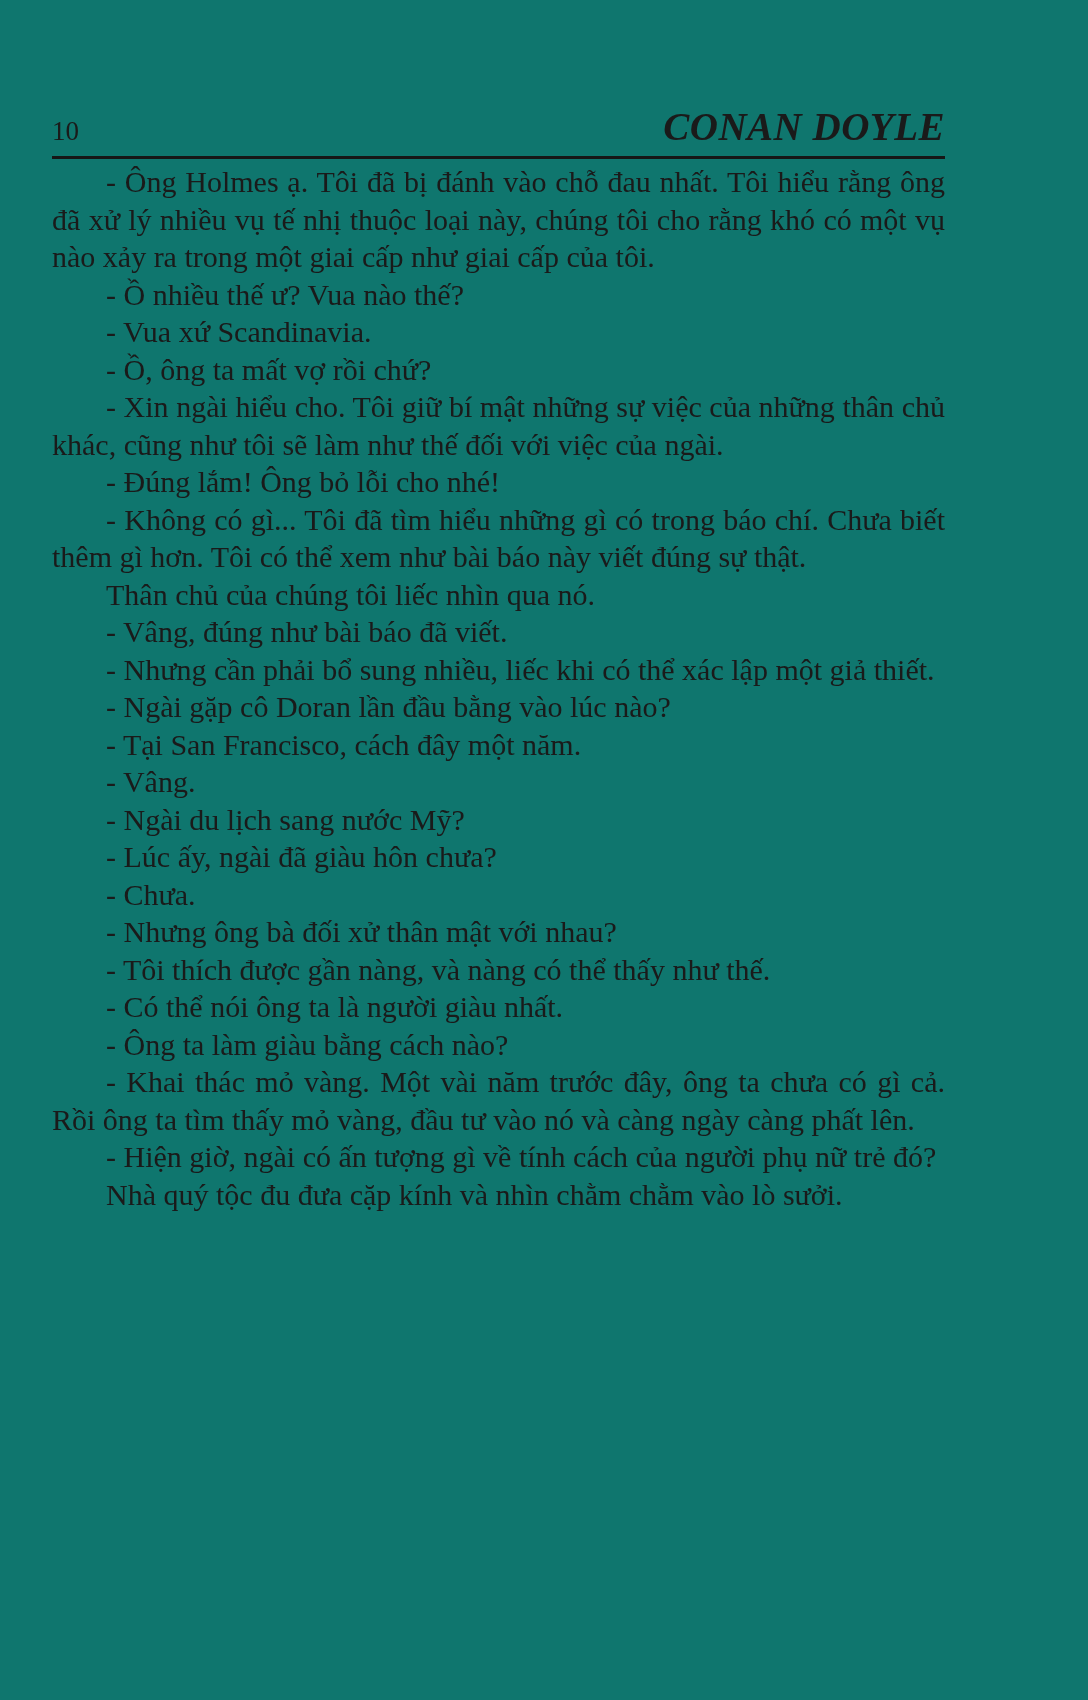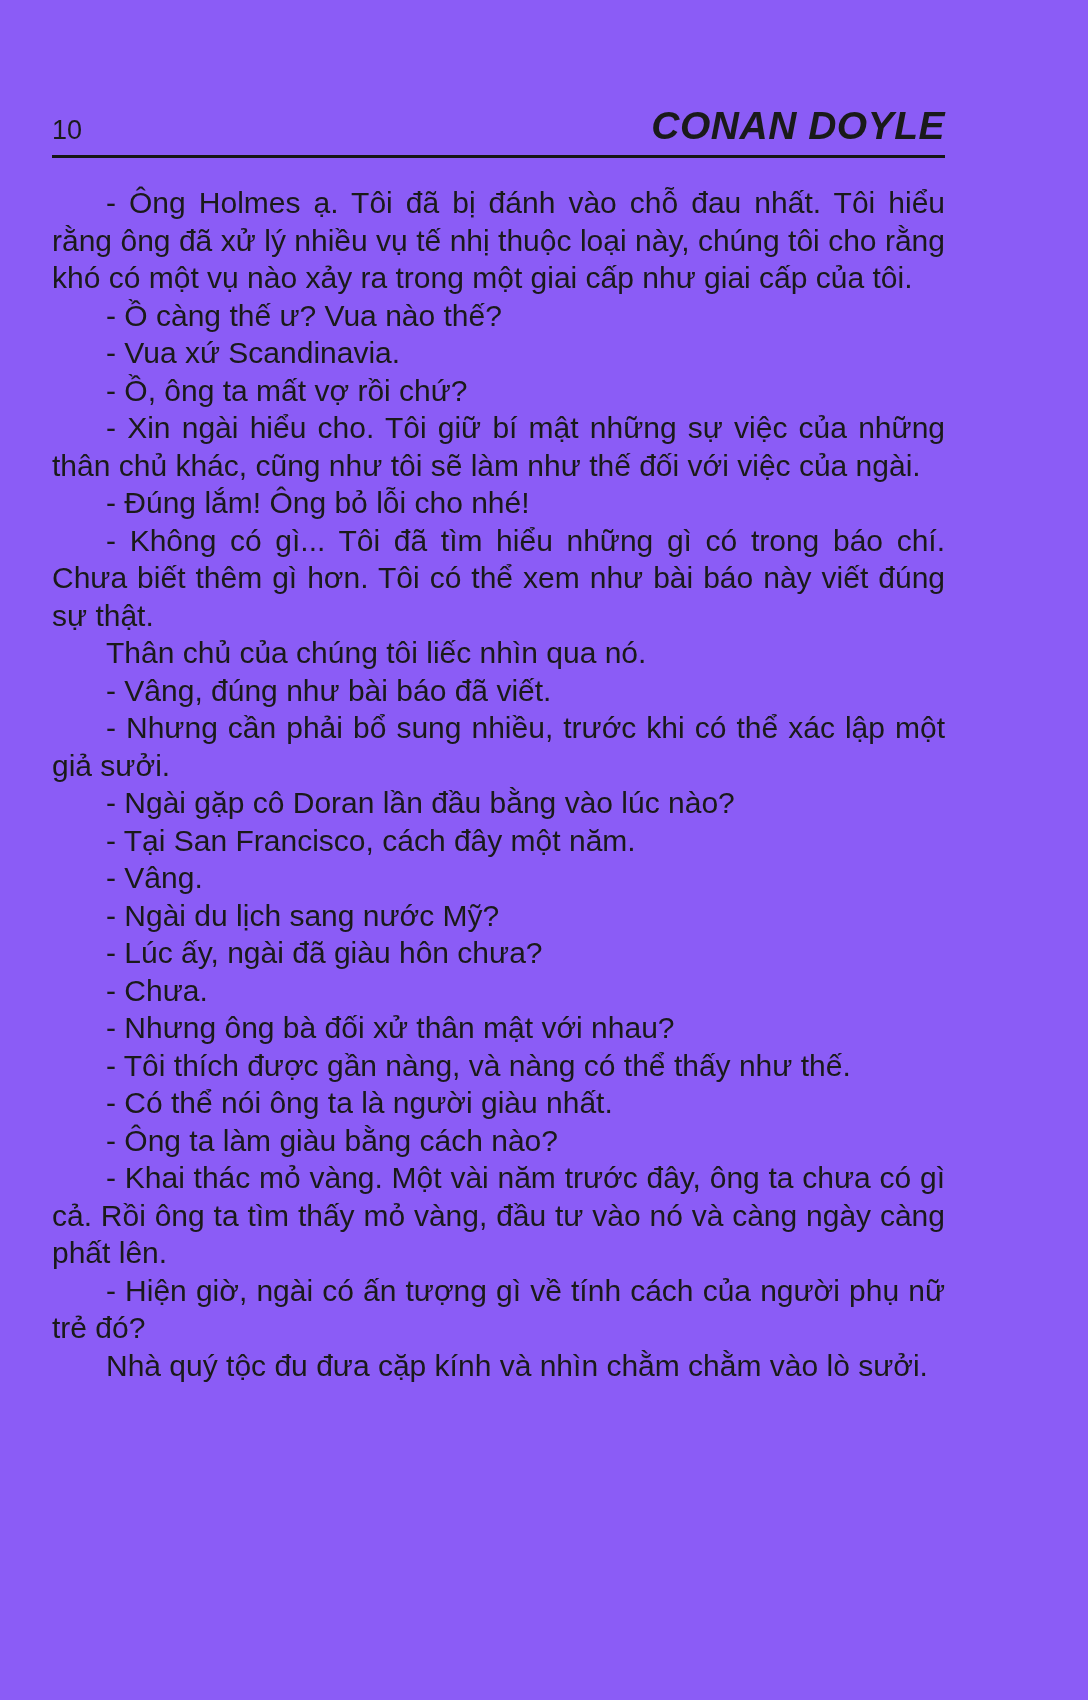--- a/index.html
+++ b/index.html
@@ -4,24 +4,24 @@
   <style>
     html, body {
       margin: 0;
       padding: 0;
       background: #ffffff;
     }
     .page {
       position: relative;
       width: 1088px;
       height: 1700px;
-      background: #8b5cf6;
+      background: #0f766e;
       box-sizing: border-box;
       padding: 104px 143px 0 52px;
-      font-family: Liberation Sans, sans-serif;
+      font-family: Liberation Serif, serif;
       color: #1a1a1a;
       overflow: hidden;
     }
     .page-header {
       display: flex;
       justify-content: space-between;
       align-items: baseline;
     }
     .page-number {
       font-size: 27px;
@@ -33,21 +33,21 @@
       font-weight: bold;
       letter-spacing: 0.5px;
     }
     .header-rule {
       height: 0;
       border: none;
       border-top: 3px solid #161616;
       margin: 7px 0 0 0;
     }
     .page-body {
-      margin-top: 26px;
+      margin-top: 4px;
       font-size: 30px;
       line-height: 37.5px;
       text-align: justify;
     }
     .page-body p {
       margin: 0;
       padding: 0;
       text-indent: 54px;
     }
   </style>
@@ -58,29 +58,29 @@
 
   <header class="page-header">
     <span class="page-number">10</span>
     <span class="running-title">CONAN DOYLE</span>
   </header>
 
   <div class="header-rule"></div>
 
   <main class="page-body">
     <p>- Ông Holmes ạ. Tôi đã bị đánh vào chỗ đau nhất. Tôi hiểu rằng ông đã xử lý nhiều vụ tế nhị thuộc loại này, chúng tôi cho rằng khó có một vụ nào xảy ra trong một giai cấp như giai cấp của tôi.</p>
-    <p>- Ồ càng thế ư? Vua nào thế?</p>
+    <p>- Ồ nhiều thế ư? Vua nào thế?</p>
     <p>- Vua xứ Scandinavia.</p>
     <p>- Ồ, ông ta mất vợ rồi chứ?</p>
     <p>- Xin ngài hiểu cho. Tôi giữ bí mật những sự việc của những thân chủ khác, cũng như tôi sẽ làm như thế đối với việc của ngài.</p>
     <p>- Đúng lắm! Ông bỏ lỗi cho nhé!</p>
     <p>- Không có gì... Tôi đã tìm hiểu những gì có trong báo chí. Chưa biết thêm gì hơn. Tôi có thể xem như bài báo này viết đúng sự thật.</p>
     <p>Thân chủ của chúng tôi liếc nhìn qua nó.</p>
     <p>- Vâng, đúng như bài báo đã viết.</p>
-    <p>- Nhưng cần phải bổ sung nhiều, trước khi có thể xác lập một giả sưởi.</p>
+    <p>- Nhưng cần phải bổ sung nhiều, liếc khi có thể xác lập một giả thiết.</p>
     <p>- Ngài gặp cô Doran lần đầu bằng vào lúc nào?</p>
     <p>- Tại San Francisco, cách đây một năm.</p>
     <p>- Vâng.</p>
     <p>- Ngài du lịch sang nước Mỹ?</p>
     <p>- Lúc ấy, ngài đã giàu hôn chưa?</p>
     <p>- Chưa.</p>
     <p>- Nhưng ông bà đối xử thân mật với nhau?</p>
     <p>- Tôi thích được gần nàng, và nàng có thể thấy như thế.</p>
     <p>- Có thể nói ông ta là người giàu nhất.</p>
     <p>- Ông ta làm giàu bằng cách nào?</p>

